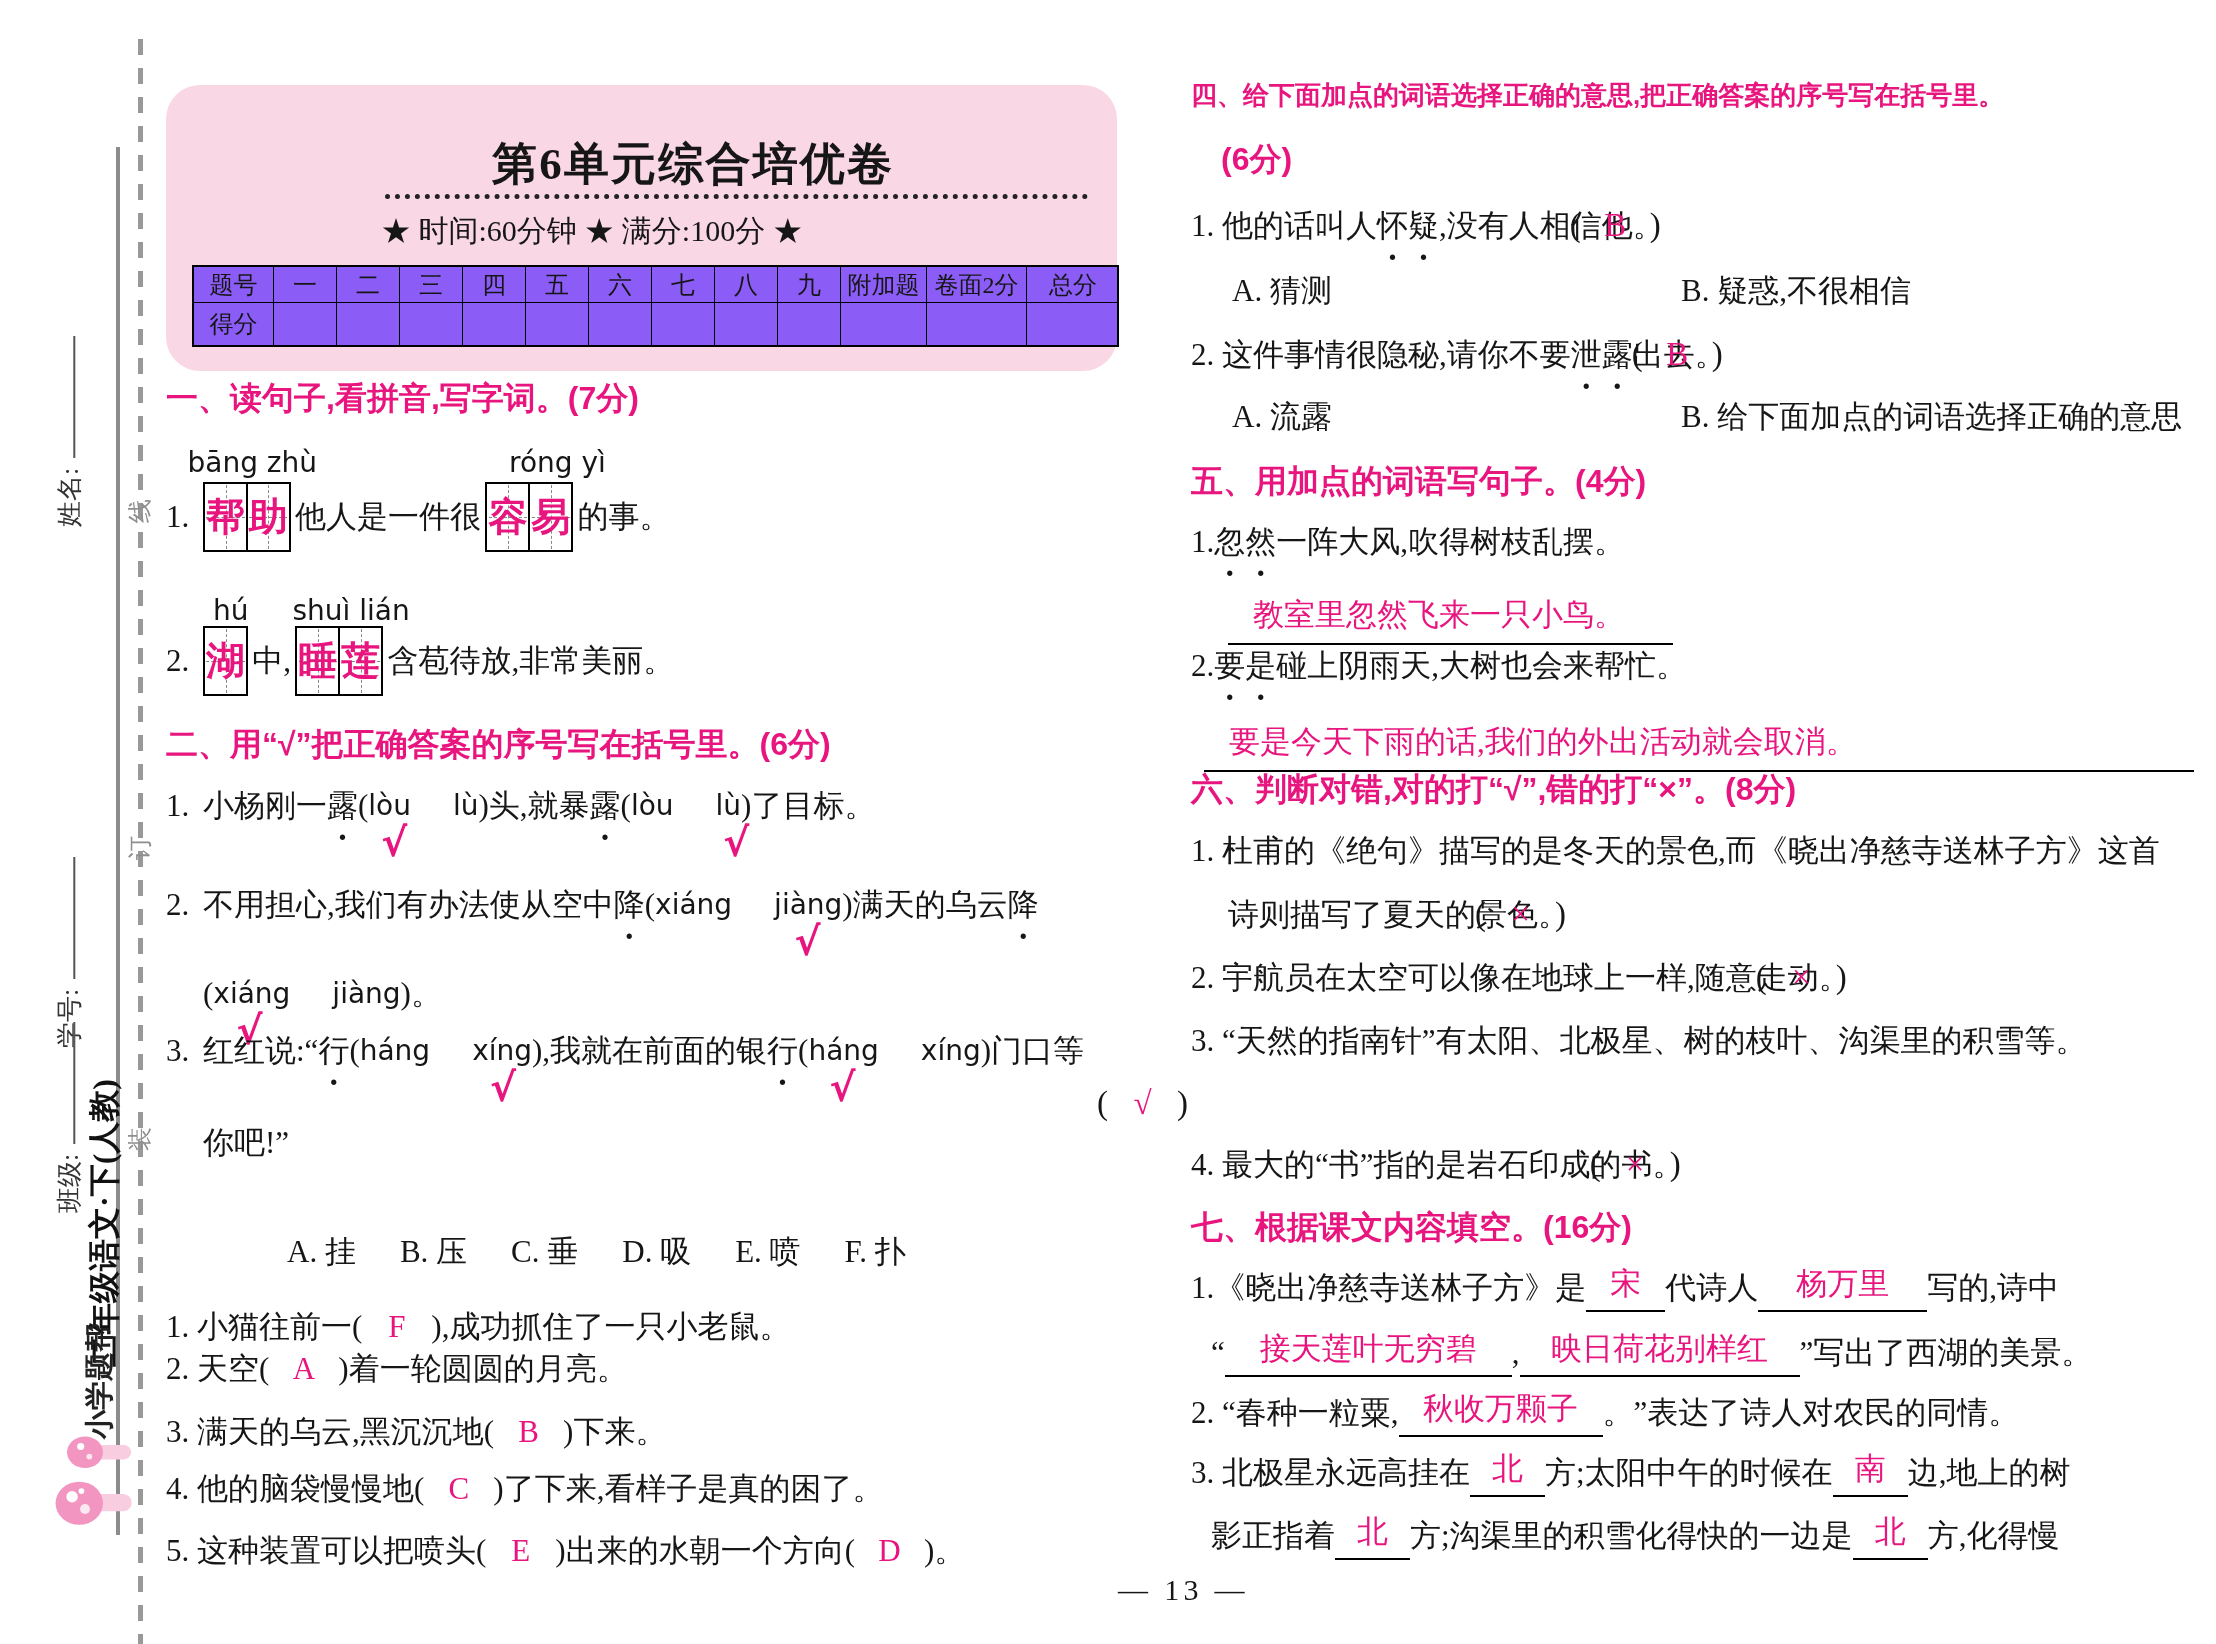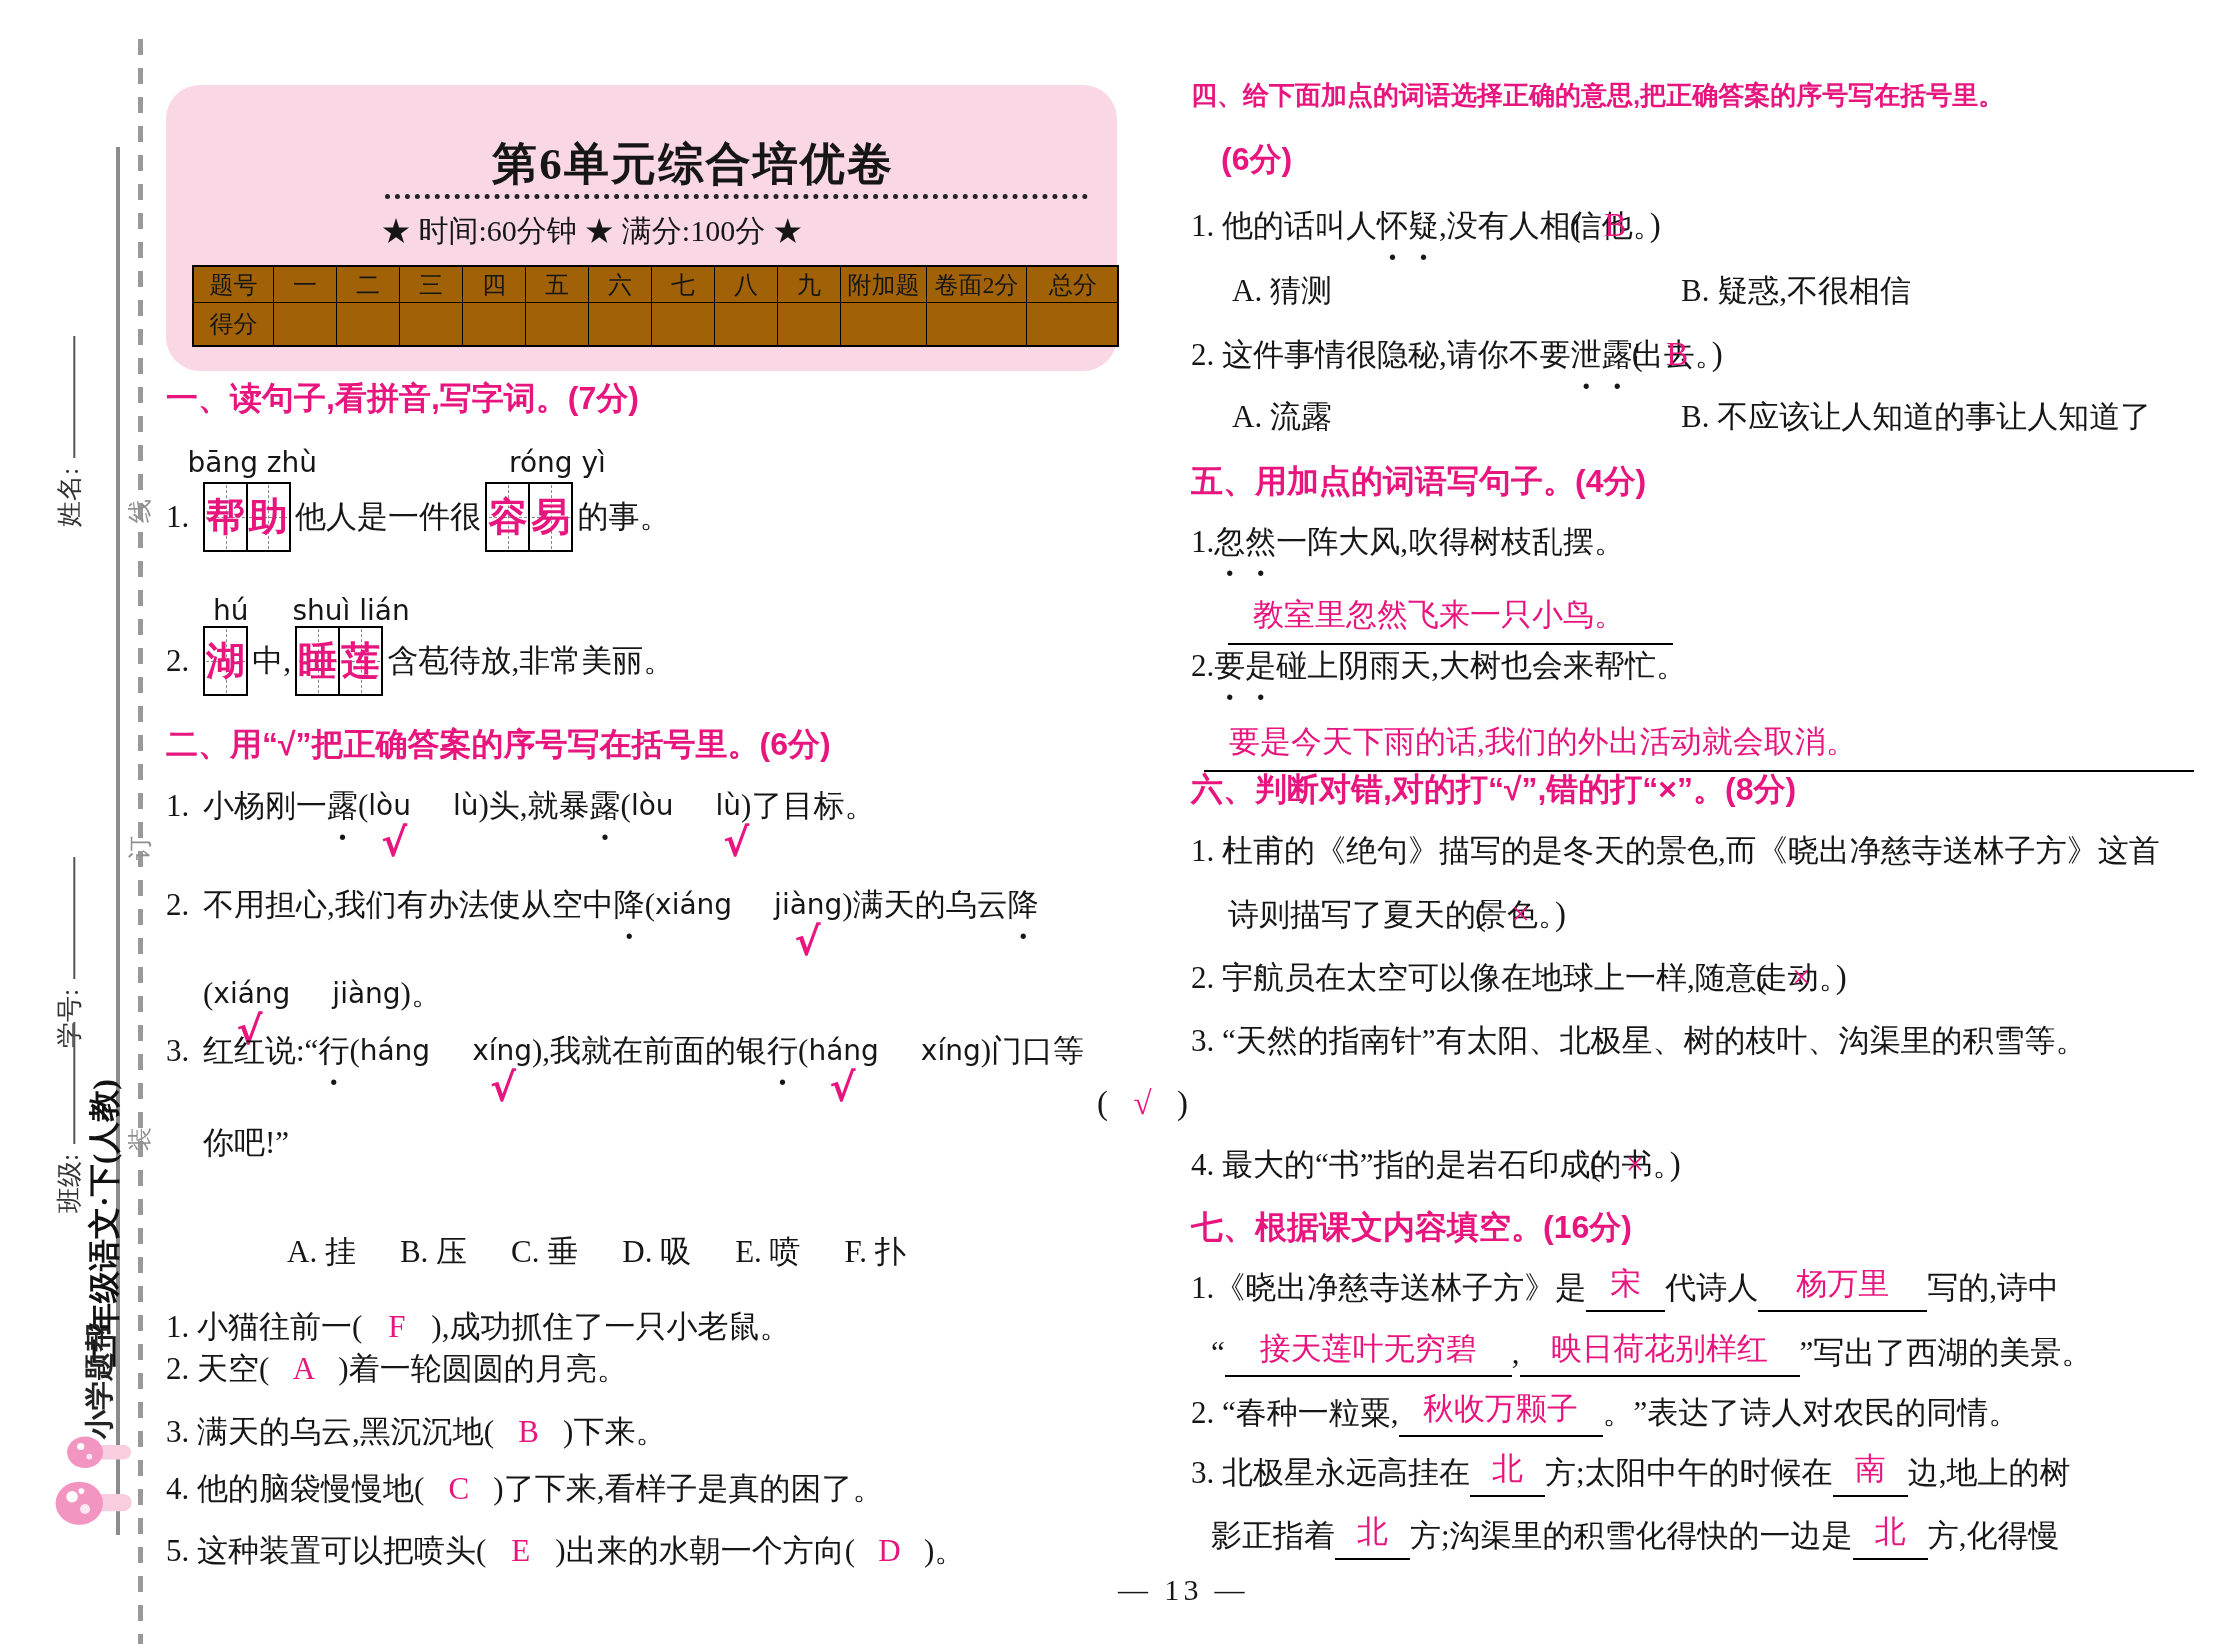--- a/index.html
+++ b/index.html
@@ -39,21 +39,21 @@
   .br .a{display:inline-block;width:69px;text-align:center;color:var(--mag);font-family:"Liberation Serif",serif;}
   
   .bl{display:inline-block;border-bottom:2.2px solid #000;text-align:center;color:var(--mag);padding:0 5.7px 4.3px 5.7px;}
   
   .ansu{display:inline-block;border-bottom:2.2px solid #000;color:var(--mag);padding:0 7.2px 7.2px 25px;margin-top:32px;}
   
   #pinkbox{left:166px;top:85px;width:951px;height:286px;background:var(--pinkbox);border-radius:34px;}
   #examtitle{position:absolute;left:326px;top:49px;font-size:45px;font-weight:700;letter-spacing:2.2px;}
   #dotline{position:absolute;left:219px;top:109px;width:703px;border-top:5px dotted #222;}
   #exammeta{position:absolute;left:215px;top:126px;font-size:30px;}
-  #scoretable{left:192px;top:265px;width:927px;background:#a16207;border:2.2px solid #000;
+  #scoretable{left:192px;top:265px;width:927px;background:#8b5cf6;border:2.2px solid #000;
     display:grid;grid-template-columns:79px repeat(9,63px) 86px 100px 93px;grid-template-rows:35px 43px;}
   #scoretable .c{border-left:1.4px solid #000;border-top:1.4px solid #000;display:flex;align-items:center;justify-content:center;font-size:24px;}
   #scoretable .c.first{border-left:none;}
   #scoretable .c.toprow{border-top:none;}
   
   .vrot{position:absolute;transform:rotate(-90deg);transform-origin:0 0;white-space:nowrap;display:flex;align-items:center;font-size:26px;color:#333;}
   .vrot .ln{display:inline-block;width:122px;border-bottom:2.2px solid #555;height:2.2px;margin-left:10px;transform:translateY(4.3px);}
   .bindchar{position:absolute;transform:rotate(-90deg);color:var(--gray);font-size:24.4px;font-family:"Liberation Serif",serif;}
   #solidline{left:116px;top:147px;width:3.6px;height:1388px;background:#8c8c8c;}
   #dashline{left:138px;top:39px;width:5px;height:1605px;
@@ -310,21 +310,21 @@
       <span class="dt">露</span>
       <span>出去。</span>
     <span class="br">
         <span>(</span>
         <span class="a">B</span>
         <span>)</span>
       </span>
   </div>
   <div class="line" style="top:393px;">
     <span class="o-a">A. 流露</span>
-    <span class="o-b">B. 不应该让人知道的事让人知道了</span>
+    <span class="o-b">B. 给下面加点的词语选择正确的意思</span>
   </div>
 
   <div class="line hd" style="top:458px;">五、用加点的词语写句子。(4分)</div>
 
   <div class="line" style="top:518px;">
     <span>1. </span>
       <span class="dt">忽</span>
       <span class="dt">然</span>
       <span>一阵大风,吹得树枝乱摆。</span>
   </div>

